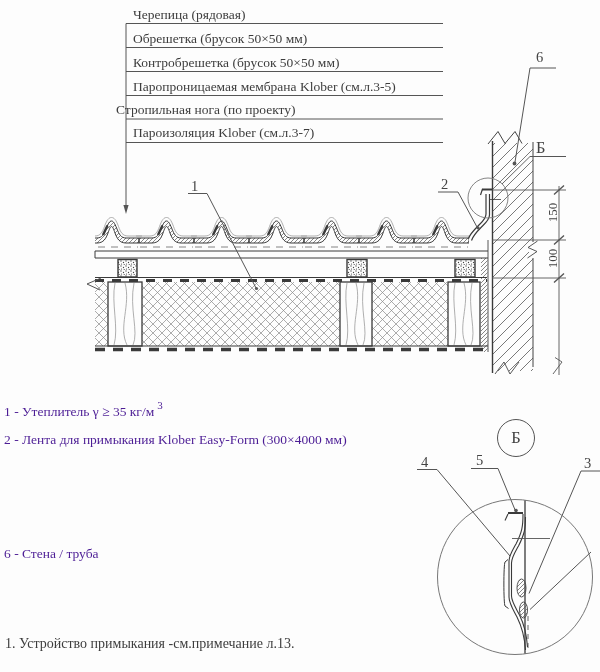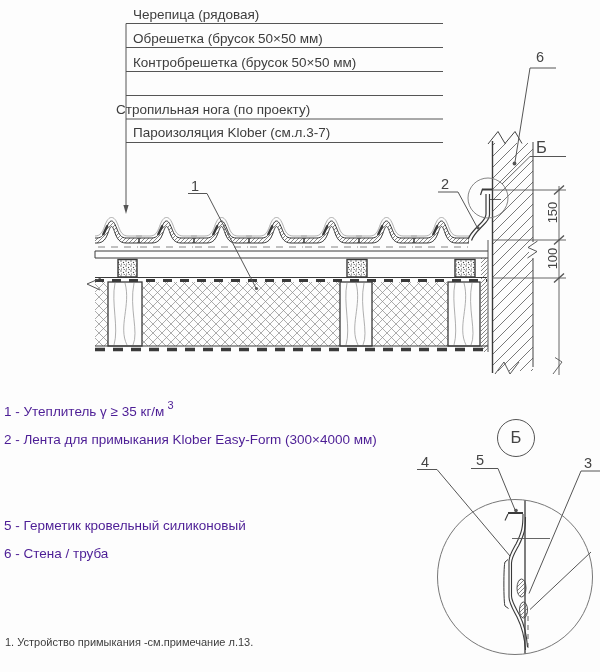--- a/index.html
+++ b/index.html
@@ -1,26 +1,26 @@
 <!DOCTYPE html>
 <html><head>
 <meta charset="utf-8">
 <style>
   html,body{margin:0;padding:0;background:#fff;}
   #canvas{position:relative;width:600px;height:672px;background:#fdfdfd;overflow:hidden;
-          font-family:Liberation Sans, sans-serif;color:#3d3d3d;}
+          font-family:Liberation Serif, serif;color:#3d3d3d;}
   svg{position:absolute;left:0;top:0;}
   .txt{position:absolute;font-size:13.5px;line-height:17px;white-space:pre;color:#3d3d3d;}
   .callout-num{position:absolute;font-size:14.5px;color:#444;}
   .node-letter{position:absolute;font-size:16.5px;color:#444;}
   .dim{position:absolute;width:34px;height:15px;font-size:13px;text-align:center;
        transform:rotate(-90deg);color:#444;}
   .legend-row{position:absolute;left:4px;font-size:13.5px;white-space:pre;color:#4c1d95;}
   .sup{position:relative;top:-7px;font-size:11px;margin-left:3px;}
-  .note{position:absolute;left:5px;top:636px;font-size:11px;color:#3d3d3d;}
+  .note{position:absolute;left:5px;top:636px;font-size:14px;color:#3d3d3d;}
 </style>
 </head>
 <body>
 
 <div id="canvas">
 
 <svg width="600" height="672" viewBox="0 0 600 672">
   <defs>
     <pattern id="hatchFine" width="4" height="4" patternUnits="userSpaceOnUse">
       <path d="M0,4 L4,0" stroke="#555" stroke-width="0.7" fill="none"></path>
@@ -168,35 +168,35 @@
     <path d="M505,562 C503.5,565 503.5,603 505,606 M505,562 L508,559.5 M505,606 L508.5,608.5" stroke="#3a3a3a" stroke-width="1"></path>
     <ellipse cx="521.5" cy="588" rx="4.5" ry="9" fill="url(#hatchFine)" stroke="#444" stroke-width="0.9"></ellipse>
     <ellipse cx="523.5" cy="610" rx="4" ry="8" fill="url(#hatchFine)" stroke="#444" stroke-width="0.9"></ellipse>
     <line x1="512" y1="538.5" x2="550" y2="538.5" stroke="#555" stroke-width="0.9"></line>
   </g>
 </svg>
 
   <div class="txt" style="left:133px;top:6px">Черепица (рядовая)</div>
   <div class="txt" style="left:133px;top:30px">Обрешетка (брусок 50×50 мм)</div>
   <div class="txt" style="left:133px;top:54px">Контробрешетка (брусок 50×50 мм)</div>
+  <div class="txt" style="left:133px;top:78px">Паропроницаемая мембрана Klober (см.л.3-5)</div>
   <div class="txt" style="left:116px;top:101px">Стропильная нога (по проекту)</div>
   <div class="txt" style="left:133px;top:124px">Пароизоляция Klober (см.л.3-7)</div>
 
   <div class="callout-num" style="left:191px;top:178px">1</div>
   <div class="callout-num" style="left:441px;top:176px">2</div>
   <div class="callout-num" style="left:536px;top:49px">6</div>
   <div class="callout-num" style="left:421px;top:454px">4</div>
   <div class="callout-num" style="left:476px;top:452px">5</div>
   <div class="callout-num" style="left:584px;top:455px">3</div>
 
   <div class="node-letter" style="left:536px;top:138px">Б</div>
   <div class="node-letter" style="left:507px;top:428px;width:18px;text-align:center">Б</div>
 
   <div class="dim" style="left:535px;top:205px">150</div>
   <div class="dim" style="left:535px;top:251px">100</div>
 
   <div class="legend-row" style="top:404px"><span>1 - Утеплитель γ ≥ 35 кг/м</span><span class="sup">3</span></div>
   <div class="legend-row" style="top:432px">2 - Лента для примыкания Klober Easy-Form (300×4000 мм)</div>
-  <div class="legend-row" style="top:518px">5 - Герметик кровельный силиконовый</div>
   <div class="legend-row" style="top:546px">6 - Стена / труба</div>
 
   <div class="note">1. Устройство примыкания -см.примечание л.13.</div>
 </div>
 
 </body></html>

